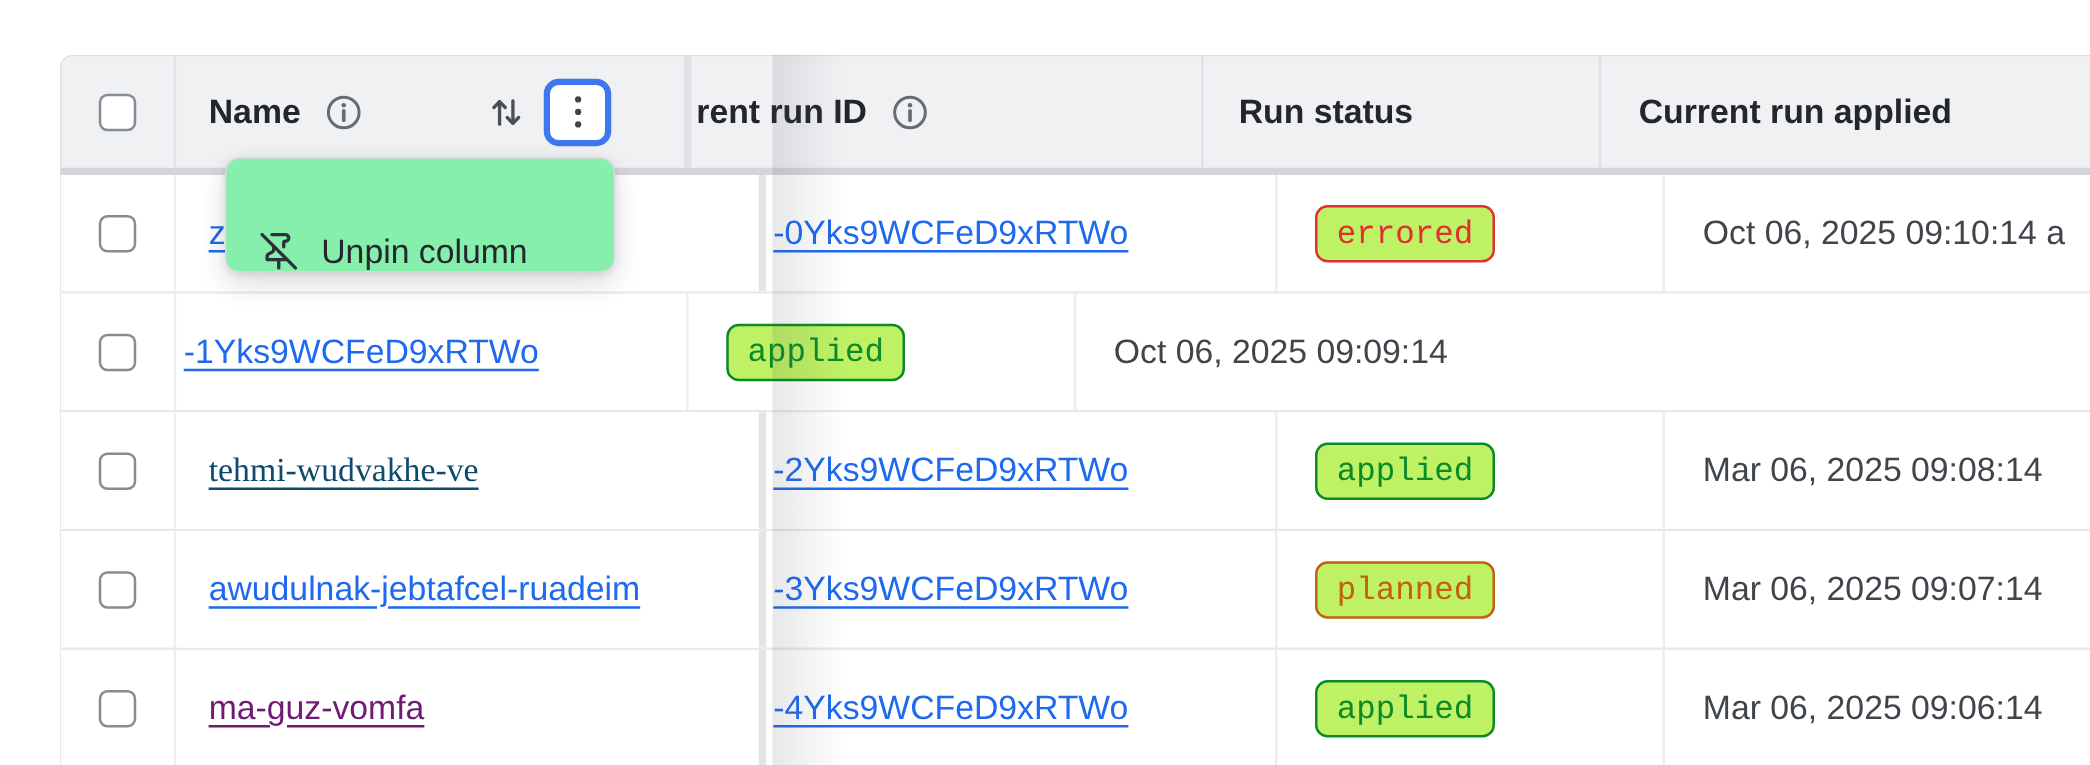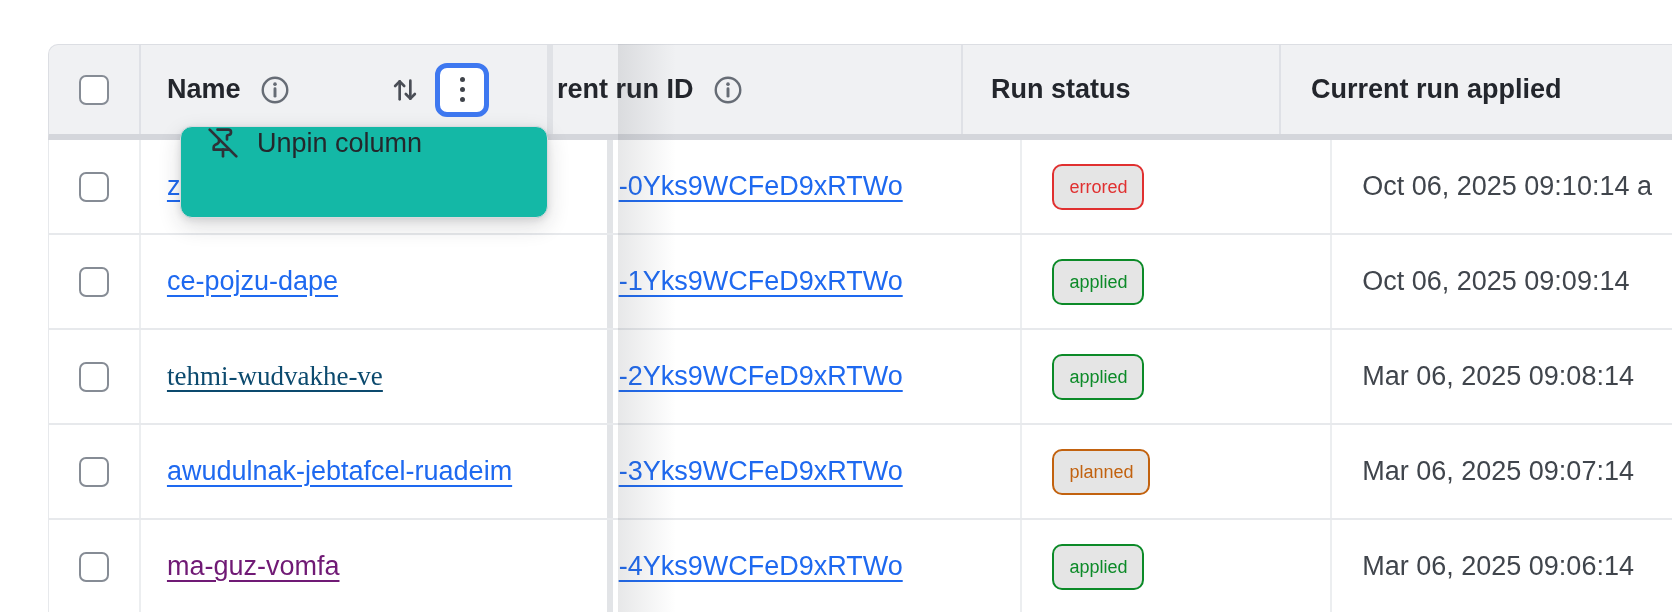--- a/index.html
+++ b/index.html
@@ -71,37 +71,38 @@
     border:5px solid #3e78f0; border-radius:12px;
     display:flex; flex-direction:column; align-items:center; justify-content:center;
     gap:5px; cursor:pointer;
   }
   .kebab-btn .dot { width:5px; height:5px; border-radius:50%; background:#40444b; }
 
   
   .badge {
     display:inline-flex; align-items:center;
     border:2px solid currentColor; border-radius:10px;
-    padding:5px 15px; font-size:18px; line-height:32px;
-    background:#e5e5e5;
+    padding:5px 15px; font-size:26px; line-height:32px;
+    background:#bef264;
+    font-family:Liberation Mono, monospace;
   }
 
   
   .pin-shadow {
     position:absolute; left:618px; top:44px; width:58px; height:568px;
     background:linear-gradient(to right, rgba(70,74,82,0.13), rgba(70,74,82,0));
     pointer-events:none; z-index:5;
   }
 
   
   .dropdown {
-    position:absolute; left:180px; top:126px; width:368px; height:92px;
-    background:#14b8a6; border:1px solid #d8dade; border-radius:12px;
+    position:absolute; left:180px; top:126px; width:312px; height:92px;
+    background:#86efac; border:1px solid #d8dade; border-radius:12px;
     box-shadow:0 8px 22px rgba(30,33,40,0.16), 0 2px 6px rgba(30,33,40,0.10);
-    z-index:10; display:flex; align-items:flex-start;
+    z-index:10; display:flex; align-items:flex-end;
   }
   .menu-item {
     flex:1; display:flex; align-items:center;
     padding-left:26px; gap:18px; cursor:pointer;
     color:#24272c; border-radius:12px;
   }
 </style>
 </head>
 <body>
 
@@ -172,23 +173,20 @@
     </div>
     <div class="c-cell c-applied">
       <span>Oct 06, 2025 09:10:14 a</span>
     </div>
   </div>
 
   <div class="row">
     <div class="c-cell c-select">
       <span class="checkbox"></span>
     </div>
-    <div class="c-cell c-name">
-      <a class="cell-link" href="#" style="color: rgb(30, 105, 240);">ce-pojzu-dape</a>
-    </div>
     <div class="c-cell c-runid">
       <a class="cell-link" href="#" style="color: rgb(30, 105, 240);">-1Yks9WCFeD9xRTWo</a>
     </div>
     <div class="c-cell c-status">
       <span class="badge" style="color: rgb(12, 138, 40);">applied</span>
     </div>
     <div class="c-cell c-applied">
       <span>Oct 06, 2025 09:09:14</span>
     </div>
   </div>

